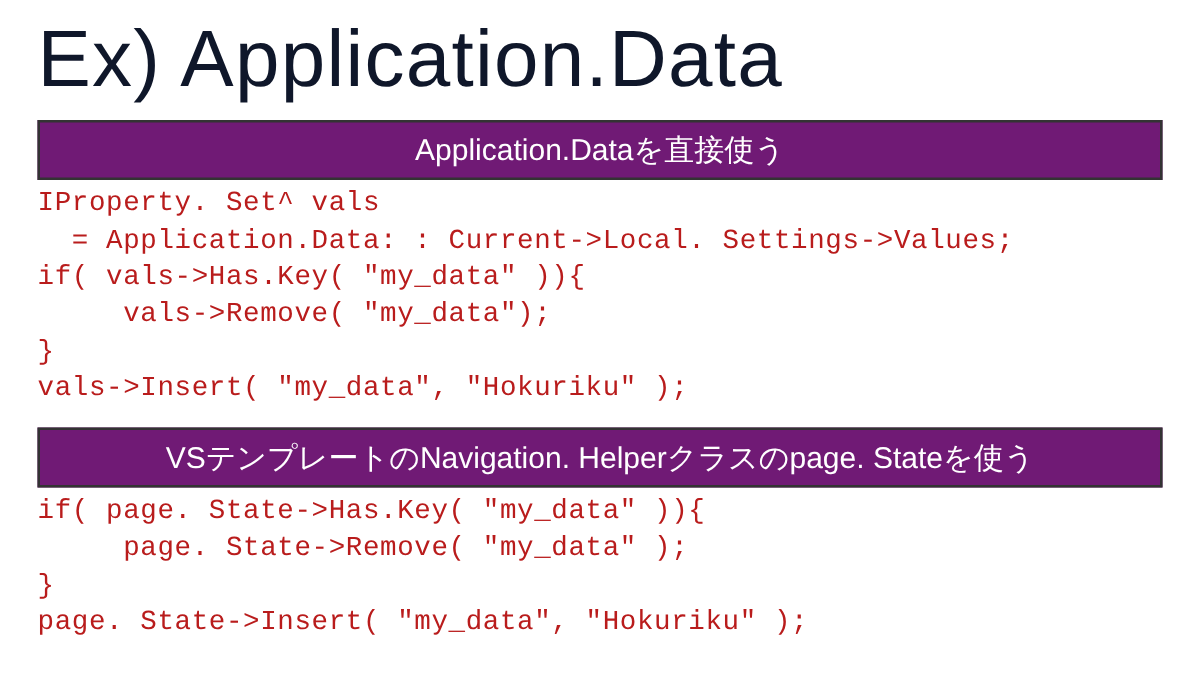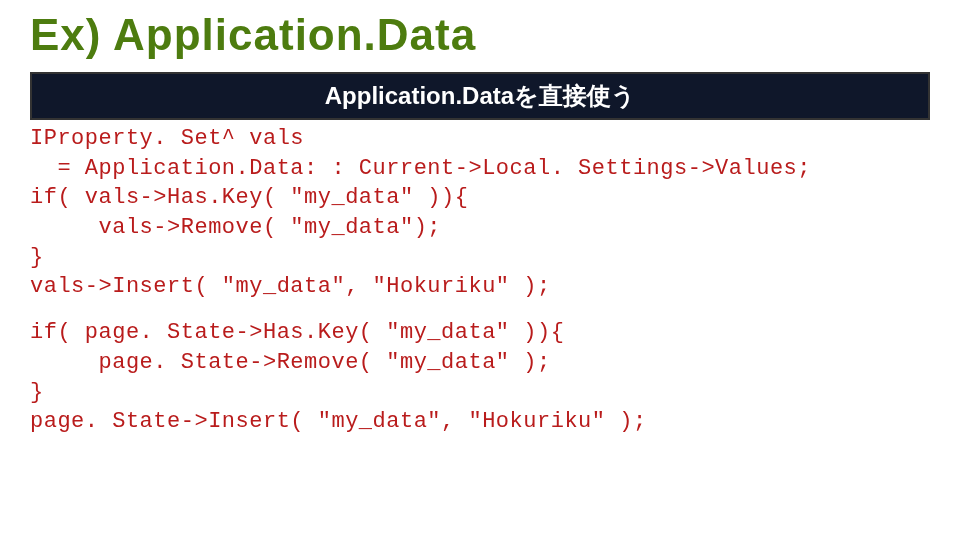--- a/index.html
+++ b/index.html
@@ -1,23 +1,23 @@
 <!DOCTYPE html>
 <html><head>
 <meta charset="utf-8">
 <style>
   * { margin: 0; padding: 0; box-sizing: border-box; }
   html, body { width: 960px; height: 540px; background: #fff; font-family: "Segoe UI", "Yu Gothic", Arial, sans-serif; }
   .slide { width: 960px; height: 540px; padding: 10px 30px 20px 30px; color: #333; }
-  .title { font-size: 44px; font-weight: 700; color: #4d7c0f; letter-spacing: 1px; margin-bottom: 12px; }
+  .title { font-size: 64px; font-weight: 400; color: #0f172a; letter-spacing: 1px; margin-bottom: 12px; }
   .banner {
-    background: #0f172a;
+    background: #701a75;
     color: #fff;
     font-size: 24px;
-    font-weight: 700;
+    font-weight: 400;
     text-align: center;
     padding: 6px 0;
     border: 2px solid #333;
     margin-bottom: 4px;
   }
   .code {
     font-family: Consolas, "Courier New", monospace;
     font-size: 22px;
     line-height: 1.35;
     white-space: pre;
@@ -33,17 +33,18 @@
   <div class="title">Ex) Application.Data</div>
 
   <div class="banner">Application.Dataを直接使う</div>
   <div class="code">IProperty. Set^ vals
   = Application.Data: : Current-&gt;Local. Settings-&gt;Values;
 if( vals-&gt;Has.Key( "my_data" )){
      vals-&gt;Remove( "my_data");
 }
 vals-&gt;Insert( "my_data", "Hokuriku" );</div>
 
+  <div class="banner">VSテンプレートのNavigation. Helperクラスのpage. Stateを使う</div>
   <div class="code">if( page. State-&gt;Has.Key( "my_data" )){
      page. State-&gt;Remove( "my_data" );
 }
 page. State-&gt;Insert( "my_data", "Hokuriku" );</div>
 </div>
 
 </body></html>

